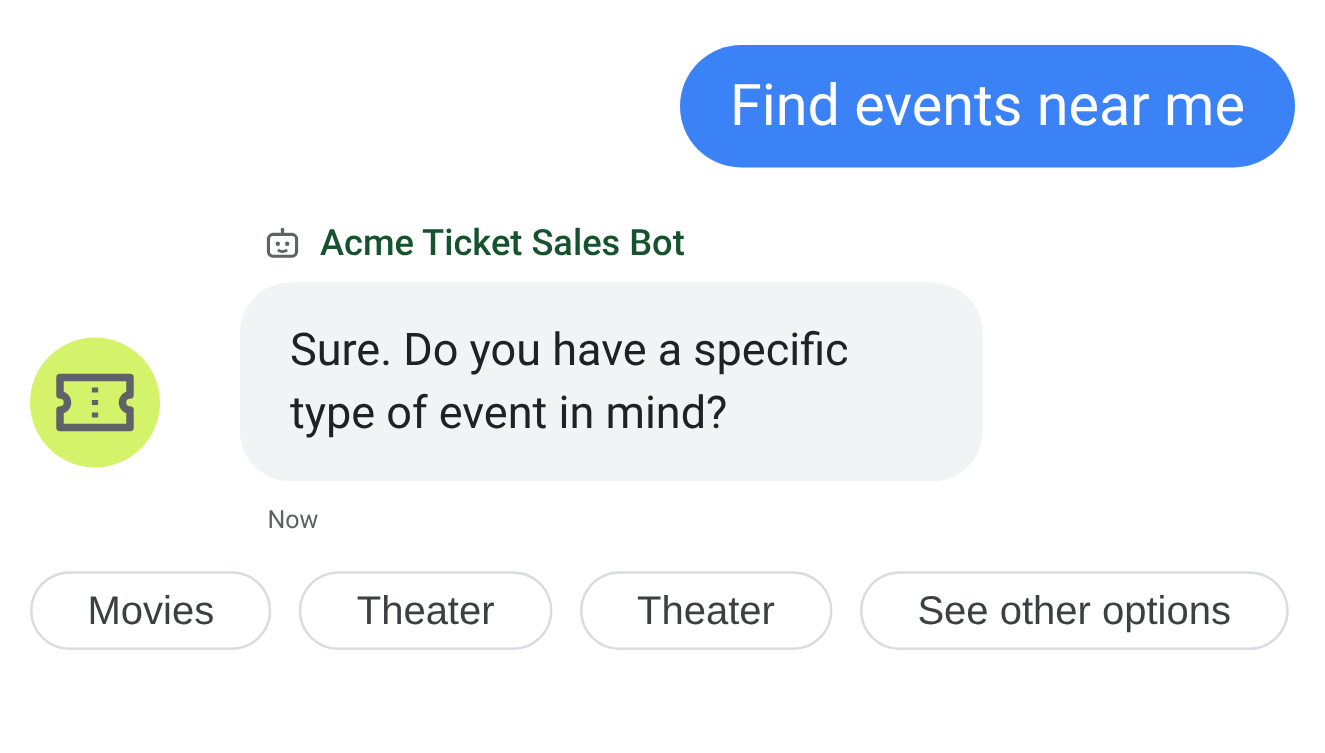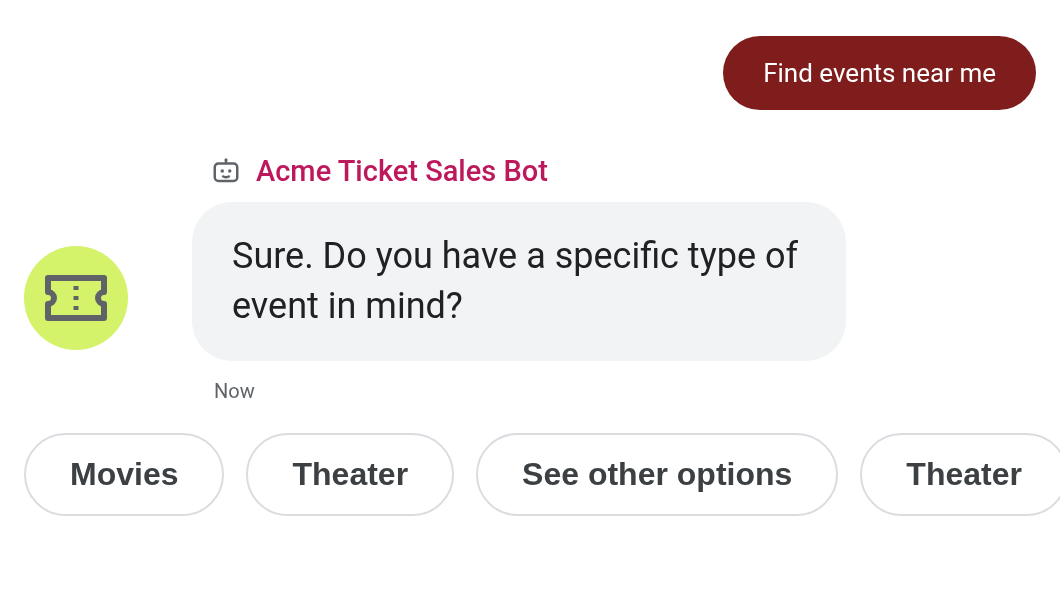--- a/index.html
+++ b/index.html
@@ -19,25 +19,25 @@
       padding: 36px 0px 0 24px;
       width: 100%;
     }
     .user-message-row {
       display: flex;
       justify-content: flex-end;
       margin-bottom: 44px;
       padding-right: 24px;
     }
     .user-bubble {
-      background: #7f1d1d;
+      background: #3b82f6;
       color: #ffffff;
       padding: 22px 40px;
       border-radius: 50px;
-      font-size: 26px;
+      font-size: 46px;
       font-weight: 400;
     }
     .bot-row {
       display: flex;
       align-items: flex-start;
     }
     .avatar-col {
       width: 168px;
       display: flex;
       align-items: center;
@@ -69,54 +69,54 @@
       padding-left: 18px;
     }
     .bot-icon {
       width: 32px;
       height: 32px;
       display: flex;
       align-items: center;
       justify-content: center;
     }
     .bot-name {
-      color: #be185d;
+      color: #14532d;
       font-size: 29px;
       font-weight: 500;
     }
     .bot-bubble {
       background: #f1f3f4;
       color: #202124;
       padding: 30px 40px;
       border-radius: 40px;
       font-size: 36px;
       line-height: 1.38;
       font-weight: 400;
-      width: 654px;
+      width: 594px;
     }
     .timestamp {
       color: #5f6368;
       font-size: 20px;
       margin-top: 18px;
       padding-left: 22px;
     }
     .chips-row {
       display: flex;
       gap: 22px;
       padding: 30px 0 0 24px;
       width: 1100px;
     }
     .chip {
       border: 2px solid #dadce0;
       background: #ffffff;
       color: #3c4043;
       border-radius: 50px;
-      padding: 21px 44px;
+      padding: 11px 44px;
       font-size: 32px;
-      font-weight: 700;
+      font-weight: 400;
       white-space: nowrap;
       cursor: pointer;
     }
   </style>
 </head>
 <body>
 
 <div class="chat-area">
 
   <div class="user-message-row">
@@ -163,18 +163,18 @@
 </div>
 
 <div class="chips-row">
   <button class="chip">
     <span>Movies</span>
   </button>
   <button class="chip">
     <span>Theater</span>
   </button>
   <button class="chip">
-    <span>See other options</span>
+    <span>Theater</span>
   </button>
   <button class="chip">
-    <span>Theater</span>
+    <span>See other options</span>
   </button>
 </div>
 
 </body></html>

